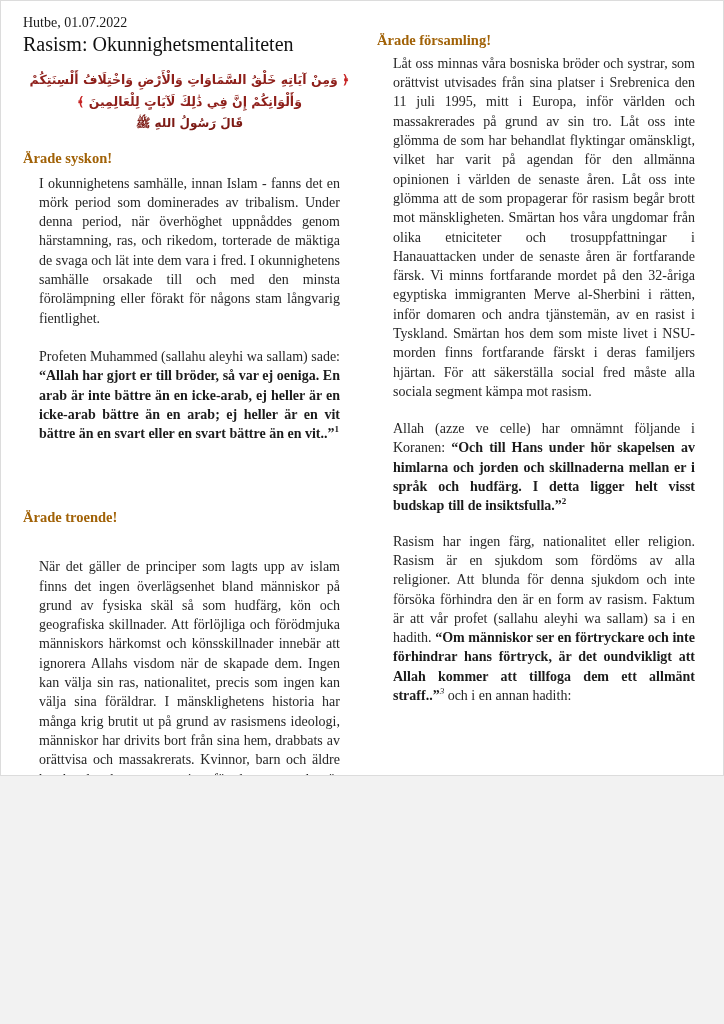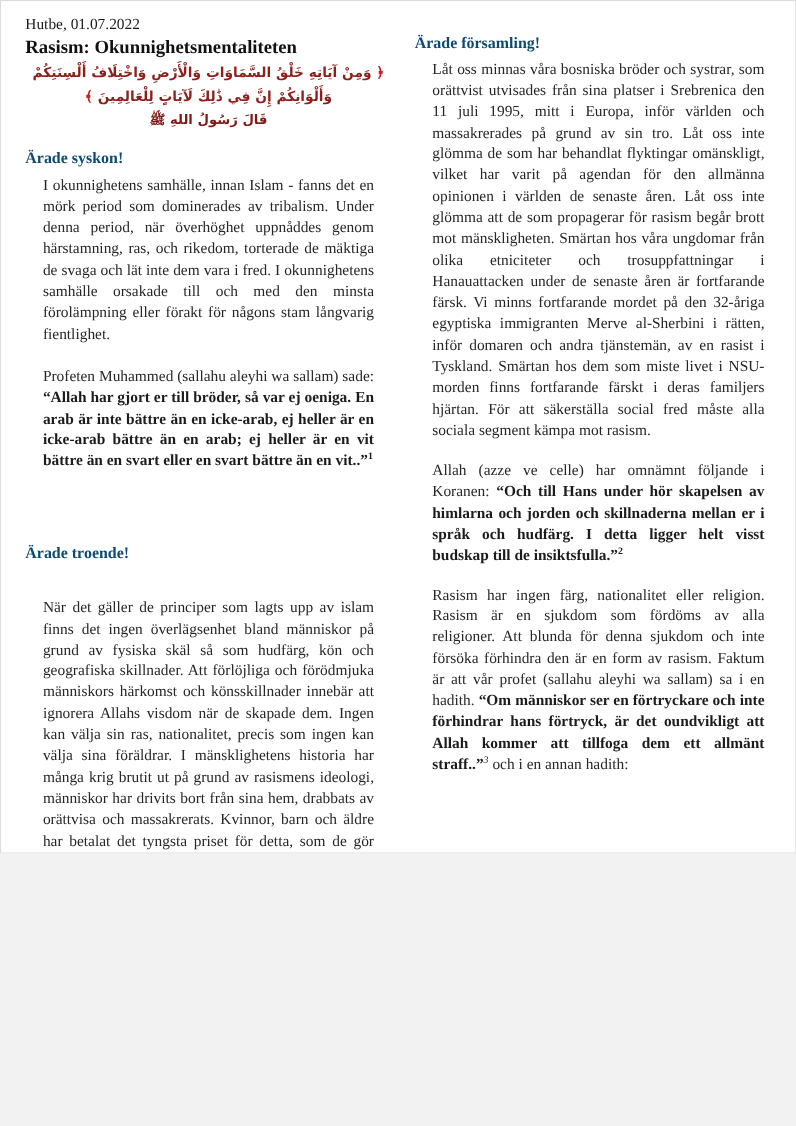--- a/index.html
+++ b/index.html
@@ -5,28 +5,28 @@
   html,body{margin:0;padding:0;background:#f2f2f2;}
   .page{
     position:relative;width:724px;height:776px;background:#ffffff;
     border:1px solid #dcdcdc;box-sizing:border-box;overflow:hidden;
     font-family:"Liberation Serif", serif;color:#222;
   }
   .col{position:absolute;top:0;}
   .col-left{left:22px;width:333px;}
   .col-right{left:376px;width:334px;}
   .date-line{margin-top:14px;font-size:14px;color:#1a1a1a;}
-  .doc-title{font-size:17px;font-weight:bold;color:#111;margin-top:2px;}
+  .doc-title{font-size:20px;font-weight:normal;color:#111;margin-top:2px;}
   .arabic{direction:rtl;text-align:center;font-family:"DejaVu Sans", sans-serif;}
-  .arabic-verse{margin-top:2px;font-size:12.5px;font-weight:bold;line-height:1.75;color:#8e1f1a;}
+  .arabic-verse{margin-top:13px;font-size:12.5px;font-weight:bold;line-height:1.75;color:#8e1f1a;}
   .bracket{color:#c62222;font-weight:bold;}
   .arabic-salla{margin-top:3px;font-size:12px;font-weight:bold;color:#7c1a14;}
   .arabic-hadith{margin-top:14px;font-size:12.5px;font-weight:bold;line-height:2.0;color:#3b100d;}
   .gq{color:#cc2020;font-weight:bold;}
-  h3{margin:0;font-size:14.5px;font-weight:bold;color:#0c4a6e;line-height:1.3;}
+  h3{margin:0;font-size:14.5px;font-weight:bold;color:#a16207;line-height:1.3;}
   p{margin:16px;font-size:14px;line-height:19.3px;color:#262626;}
   .just{text-align:justify;}
   .b{font-weight:bold;color:#1c1c1c;}
   sup{font-size:9px;line-height:0;}
   .i{font-style:italic;}
   .mt6{margin-top:6px;} .mt16{margin-top:16px;} .mt19{margin-top:19px;}
   .mt26{margin-top:26px;} .mt65{margin-top:65px;} .mt18{margin-top:18px;}
   .mt4{margin-top:4px;} .mt30{margin-top:30px;}
   .logo{position:absolute;left:577px;top:920px;display:flex;align-items:flex-start;gap:5px;}
   .logotext{

